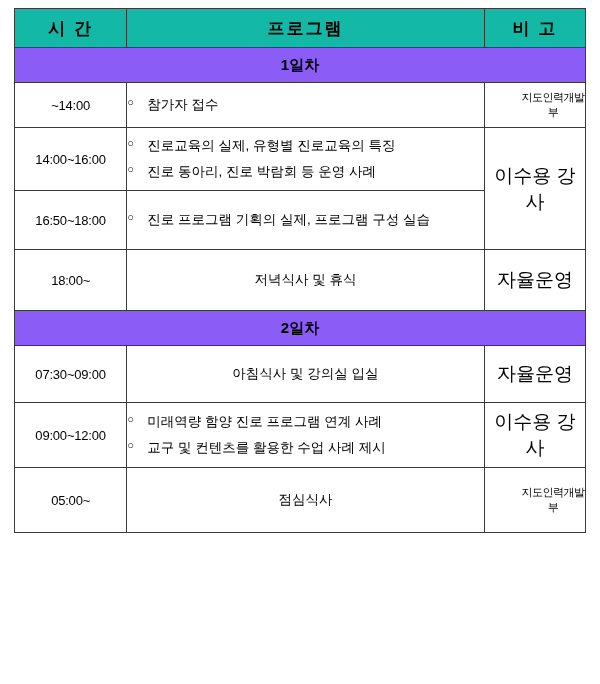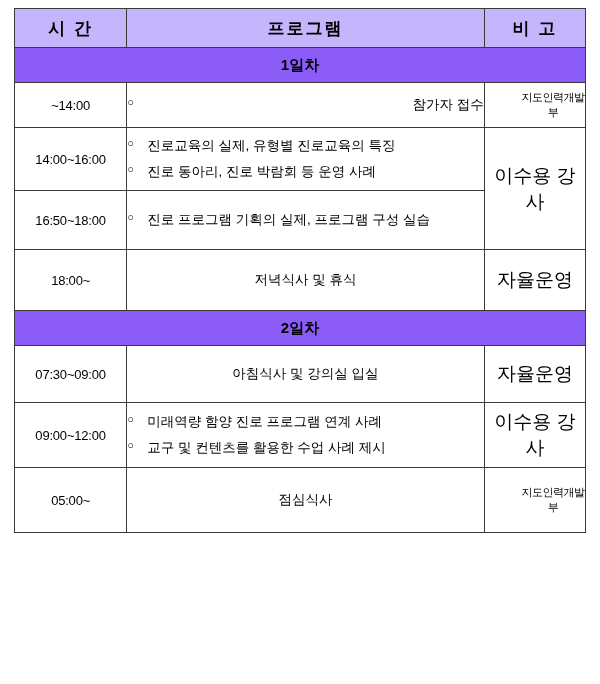--- a/index.html
+++ b/index.html
@@ -25,21 +25,21 @@
     width: 572px;
     table-layout: fixed;
   }
   table.schedule td, table.schedule th {
     border: 1px solid #3a3a3a;
     padding: 0;
     vertical-align: middle;
   }
   
   tr.head td {
-    background: #c4b5fd;
+    background: #14b8a6;
     text-align: center;
     font-weight: bold;
     font-size: 17px;
     height: 38px;
     letter-spacing: 2px;
   }
   
   tr.day td {
     background: #8b5cf6;
     text-align: center;
@@ -85,21 +85,21 @@
     line-height: 1.9;
     white-space: nowrap;
   }
   ul.bullets li::before {
     content: "\25CB";
     position: absolute;
     left: 0;
     top: 0;
     font-size: 11px;
   }
-  .h44 { height: 44px; text-align: right; }
+  .h44 { height: 44px; }
   .h62 { height: 62px; }
   .h52 { height: 52px; }
   .h48 { height: 48px; }
   .h58 { height: 58px; }
   .h64 { height: 64px; }
 </style>
 </head>
 <body>
 
 <div class="sheet">

